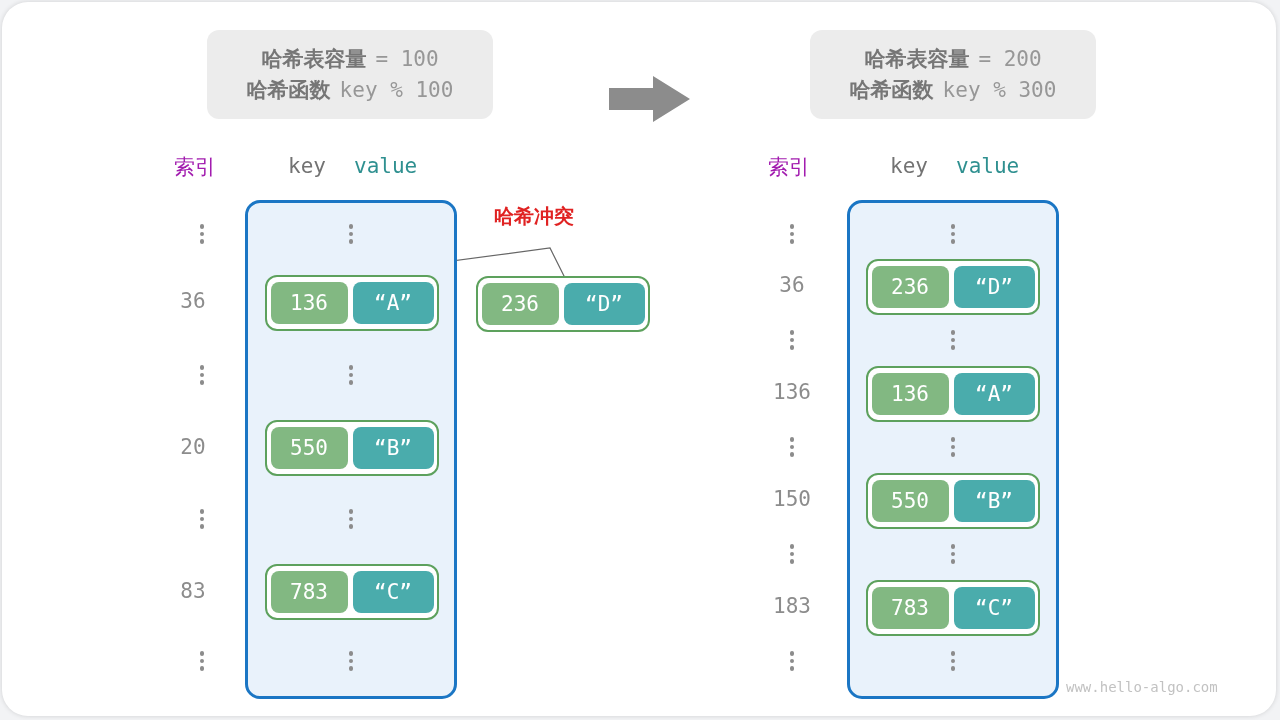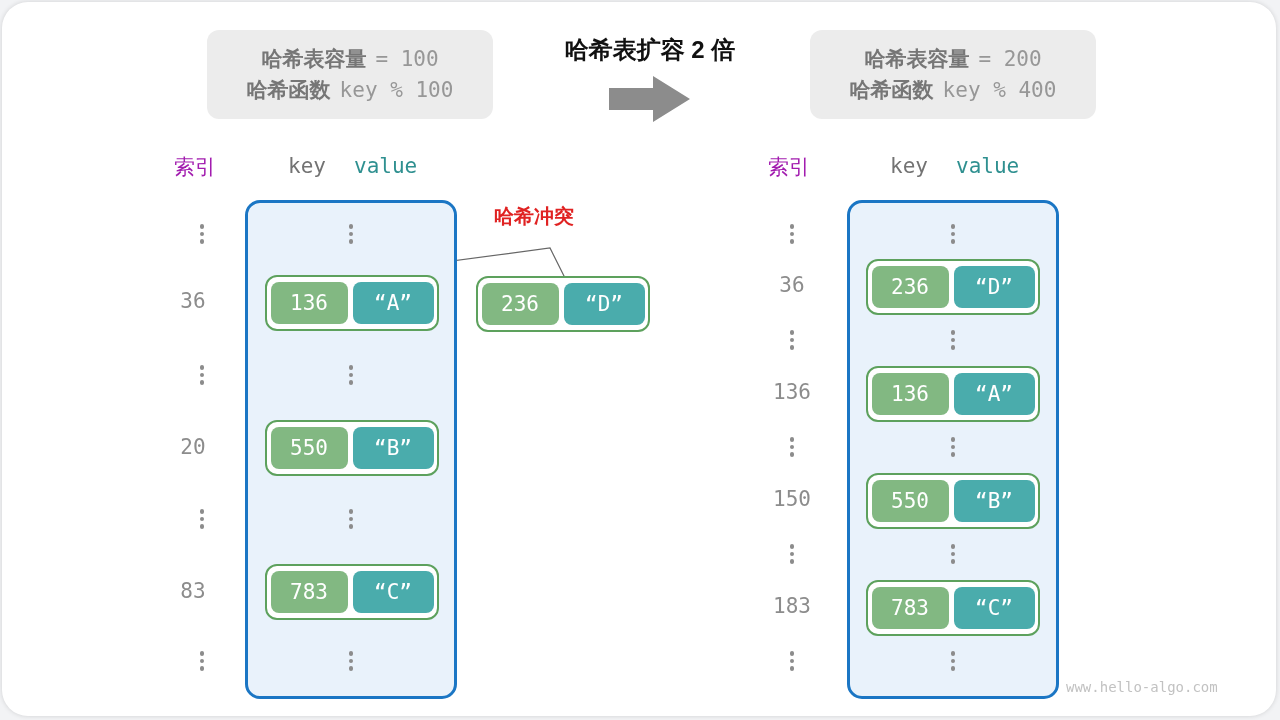--- a/index.html
+++ b/index.html
@@ -75,25 +75,24 @@
       </div>
     </div>
 
     <div class="infobox" style="left:808px;top:28px;">
       <div class="ib-line">
         <span class="ib-label">哈希表容量</span>
         <span class="ib-mono">= 200</span>
       </div>
       <div class="ib-line">
         <span class="ib-label">哈希函数</span>
-        <span class="ib-mono">key % 400</span>
-      </div>
-    </div>
-
-    <div class="expand-title">哈希表扩容 2 倍</div>
+        <span class="ib-mono">key % 300</span>
+      </div>
+    </div>
+
     <svg class="arrow-svg" width="82" height="48" viewBox="0 0 82 48">
       <polygon points="0,13 44,13 44,1 81,24 44,47 44,35 0,35" fill="#8c8c8c"></polygon>
     </svg>
 
     <div class="collision">哈希冲突</div>
 
     <div class="hdr hdr-idx" style="left:172px;top:151px;">索引</div>
     <div class="hdr hdr-key" style="left:286px;top:152px;">key</div>
     <div class="hdr hdr-val" style="left:352px;top:152px;">value</div>
 

